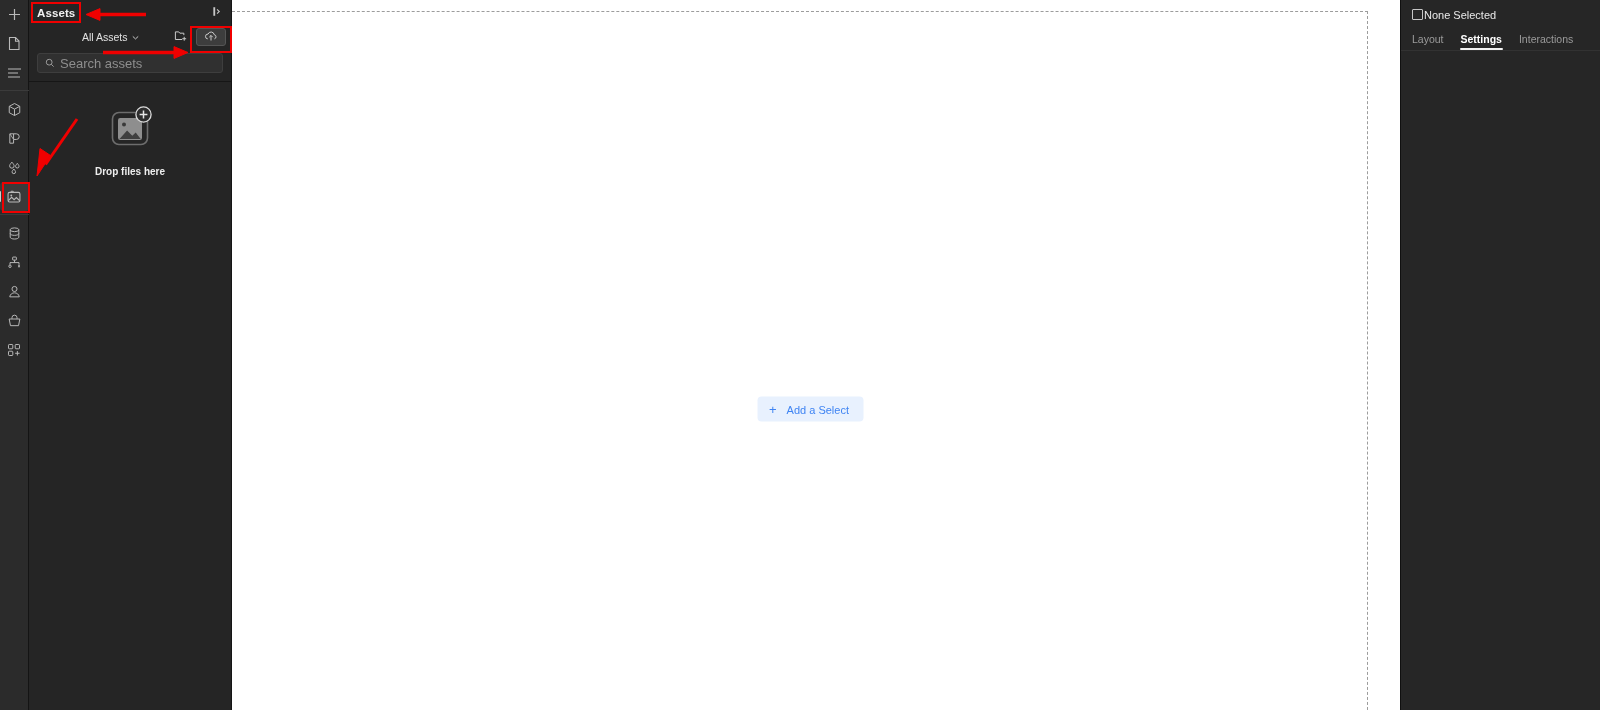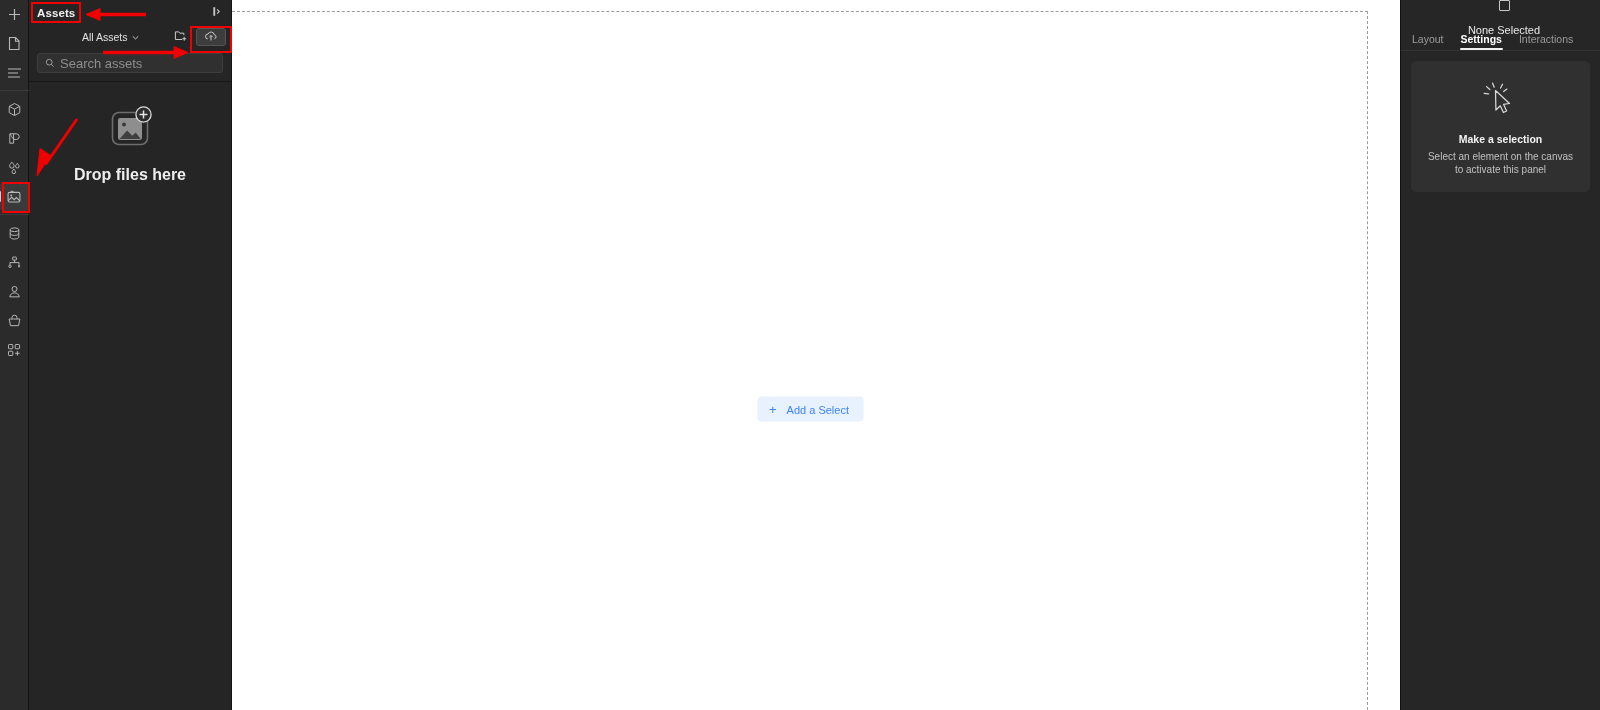--- a/index.html
+++ b/index.html
@@ -150,21 +150,21 @@
   .empty-state {
     padding: 22px 12px 0 12px;
     text-align: center;
   }
   .empty-icon {
     display: flex;
     justify-content: center;
     margin-bottom: 12px;
   }
   .empty-title {
-    font-size: 16px;
+    font-size: 10px;
     font-weight: bold;
     color: #eeeeee;
     margin-bottom: 0;
   }
   .empty-desc {
     font-size: 10px;
     line-height: 13px;
     color: #bdbdbd;
     padding: 0 8px;
   }
@@ -221,23 +221,22 @@
     background: #262626;
     border-left: 1px solid #101010;
     flex: 0 0 200px;
     position: relative;
     z-index: 3;
   }
   .rp-head {
     height: 29px;
     display: flex;
     align-items: center;
-    gap: 13px;
+    gap: 1px;
     padding: 0 4px 0 11px;
-    flex-direction: column;
   }
   .rp-check {
     width: 11px; height: 11px;
     border: 1.4px solid #c6c6c6;
     border-radius: 1px;
     flex: 0 0 11px;
   }
   .rp-head-label {
     font-size: 11px;
     color: #e9e9e9;
@@ -518,32 +517,20 @@
       <div class="rp-check"></div>
       <div class="rp-head-label">None Selected</div>
     </div>
 
     <div class="rp-tabs">
       <div class="rp-tab">Layout</div>
       <div class="rp-tab active">Settings</div>
       <div class="rp-tab">Interactions</div>
     </div>
 
-    <div class="rp-card">
-      <div class="rp-card-icon">
-        <span>
-          <svg width="46" height="42" viewBox="0 0 46 42" fill="none" stroke="#d8d8d8" stroke-width="1.25" stroke-linecap="round">
-            <path d="M17.5 11.5L31.5 24.5l-6 .8 3.1 6.7-3.2 1.5-3.1-6.7-4.4 4.2z" stroke-linejoin="round"></path>
-            <path d="M14.6 4.2l1.6 4M8.6 7.6l3.2 2.9M6.2 14.3l4.3.6M24.5 5.2l-1.9 3.9M28.9 10.1l-3.3 2.4"></path>
-          </svg>
-        </span>
-      </div>
-      <div class="rp-card-title">Make a selection</div>
-      <div class="rp-card-desc">Select an element on the canvas to activate this panel</div>
-    </div>
 
   </div>
 
   <div class="anno anno-box" style="left:31px; top:2px; width:50px; height:21px;"></div>
   <div class="anno anno-box" style="left:190px; top:26px; width:42px; height:27px;"></div>
   <div class="anno anno-box" style="left:2px; top:182px; width:28px; height:31px;"></div>
 
   <svg class="anno-svg" width="1600" height="710" style="left:0; top:0;">
     <g fill="#f00000" stroke="#f00000">
 

